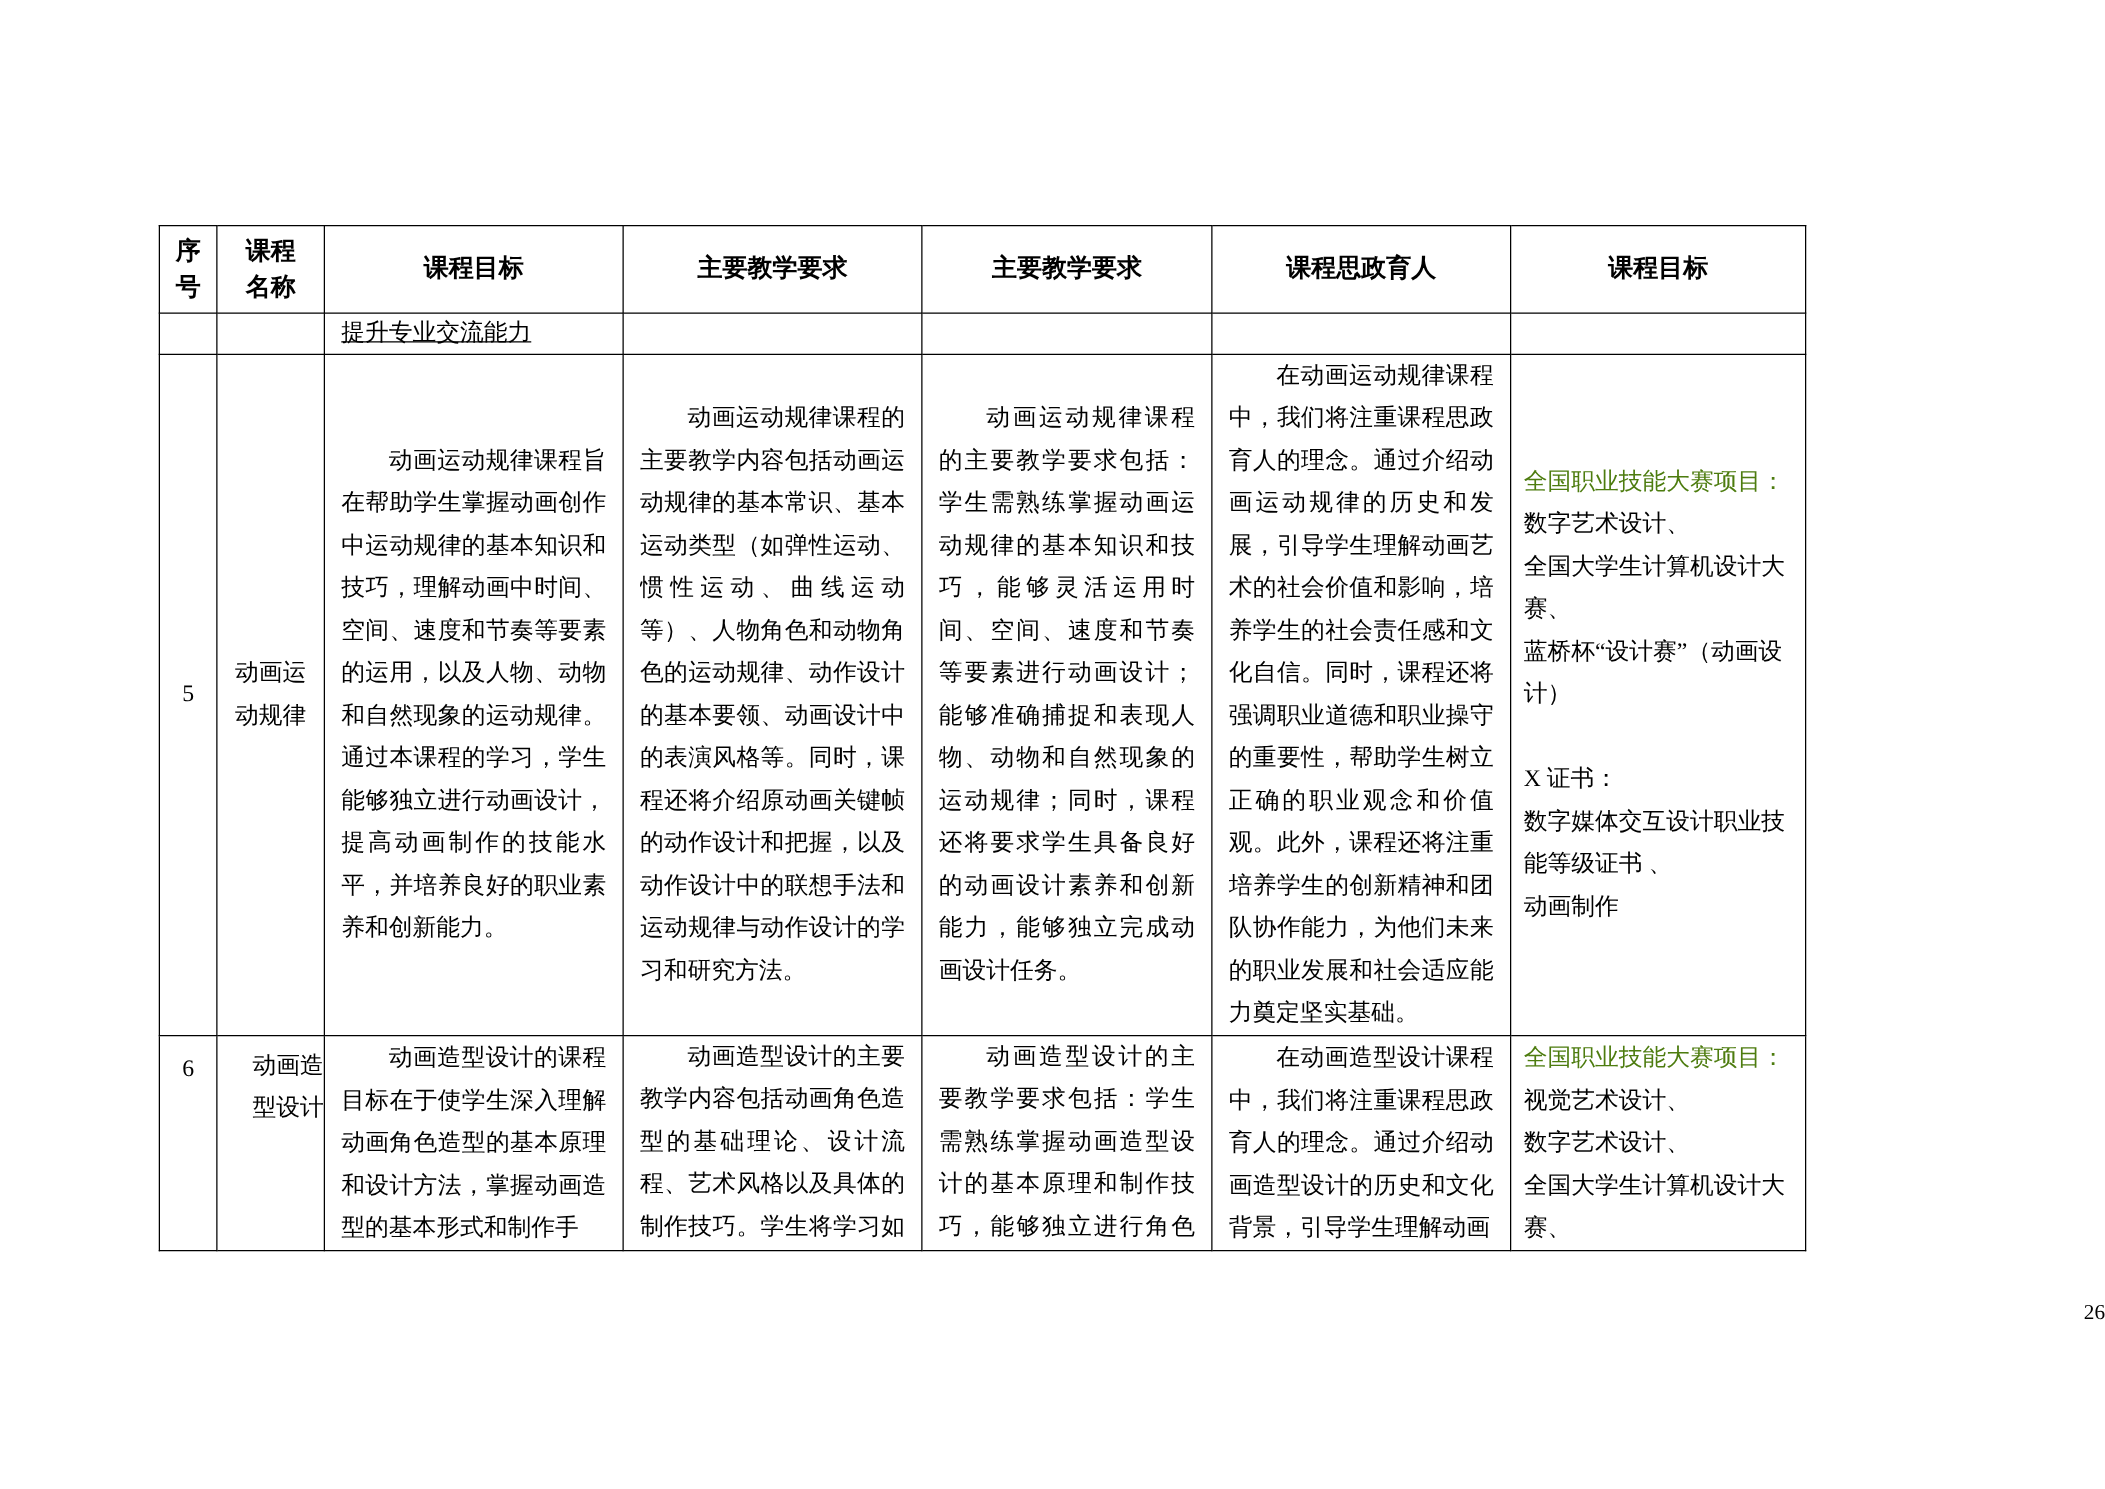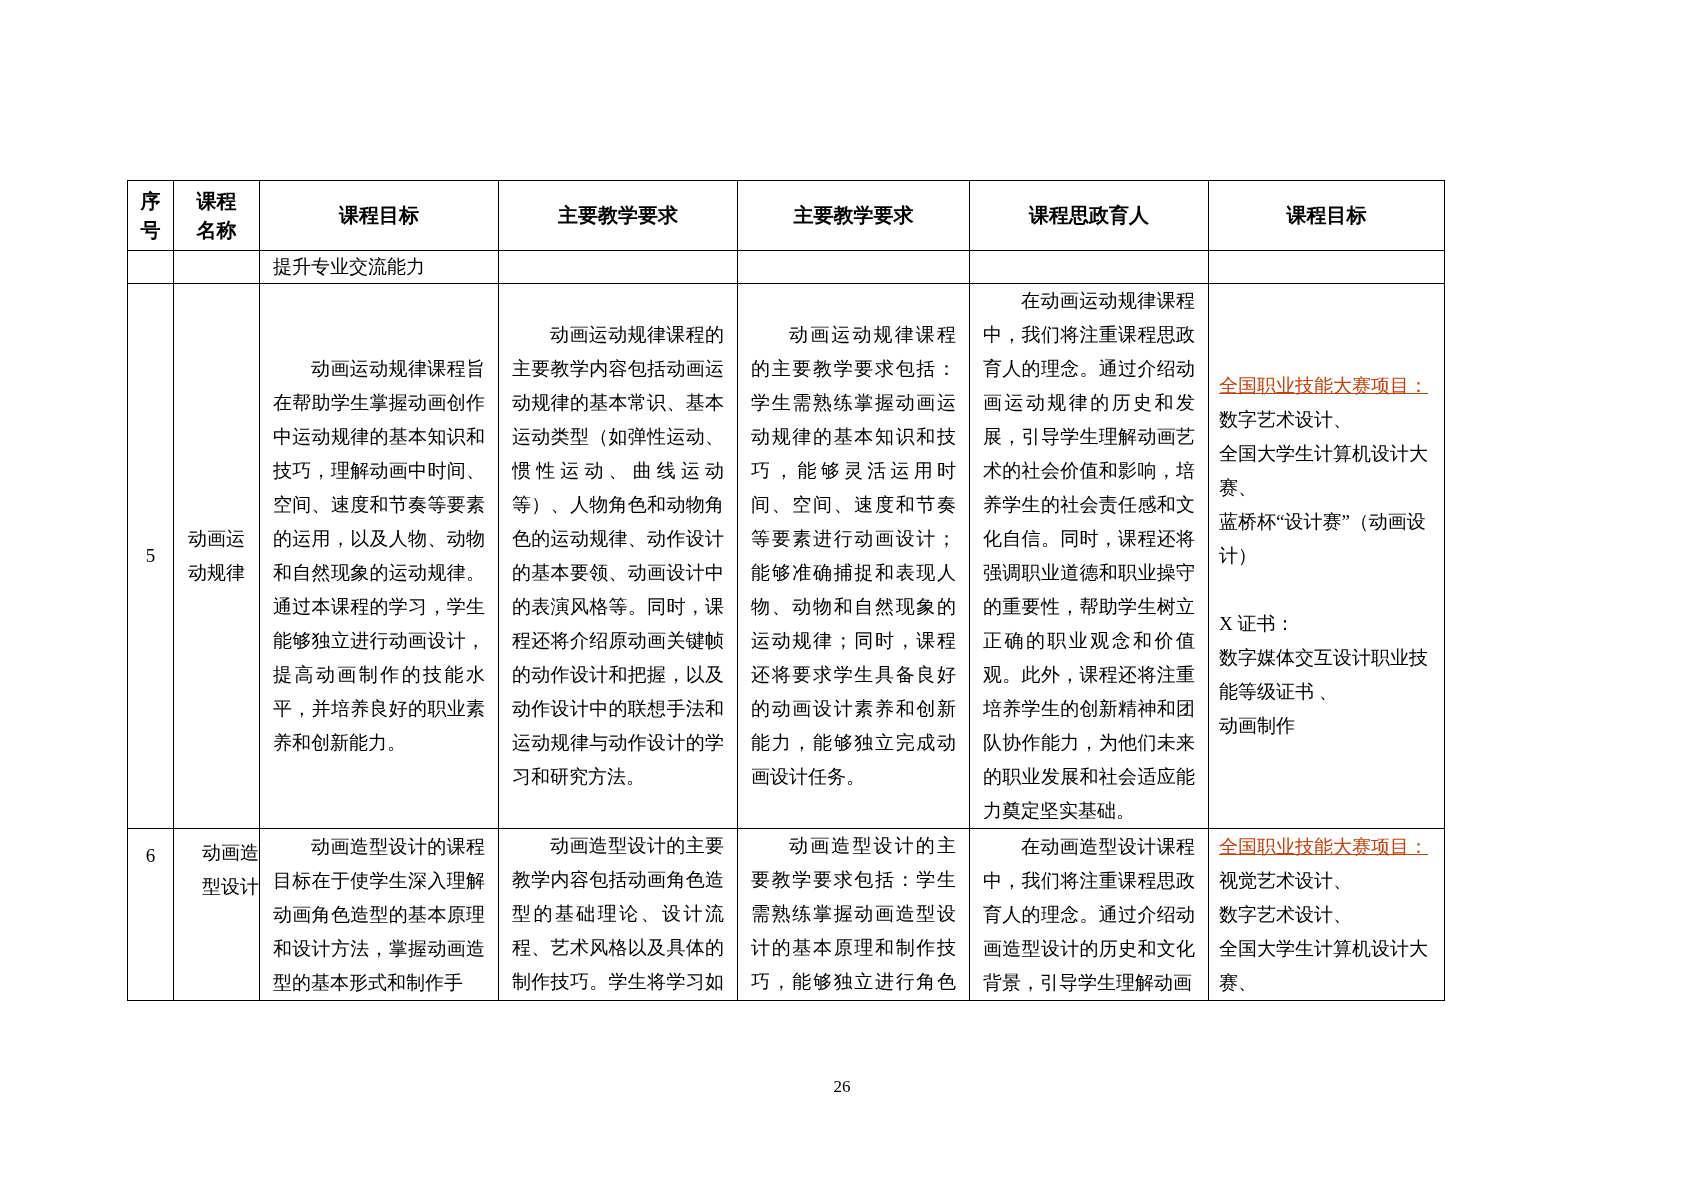--- a/index.html
+++ b/index.html
@@ -50,32 +50,33 @@
     text-indent:2em;
     text-align:justify;
     text-justify:inter-ideograph;
     max-height:545px; overflow:hidden;
   }
   tr.row6 td.para .p { max-height:171px; }
   td.carrycell {
     font-size:19px; line-height:32px;
     vertical-align:middle; text-align:left;
     padding:0 13px;
+    text-decoration:underline;
   }
   td.comp {
     font-size:19px; line-height:34px;
     vertical-align:middle; text-align:left;
     padding:0 10px;
   }
-  td.comp .comp-title { color:#c2410c;text-decoration:underline; }
+  td.comp .comp-title { color:#4d7c0f; }
   td.comp .comp-body  { white-space:pre-wrap; }
   tr.row6 td.comp .comp-wrap { max-height:171px; overflow:hidden; }
   .page-number {
-    position:absolute; left:0; top:1077px; width:1684px;
-    text-align:center; font-size:17px;
+    position:absolute; left:0; top:1040px; width:1684px;
+    text-align:right; font-size:17px;
   }
 </style>
 </head>
 <body>
 
 <div class="page">
 
   <table class="course-table">
     <colgroup>
       <col style="width:46px">

